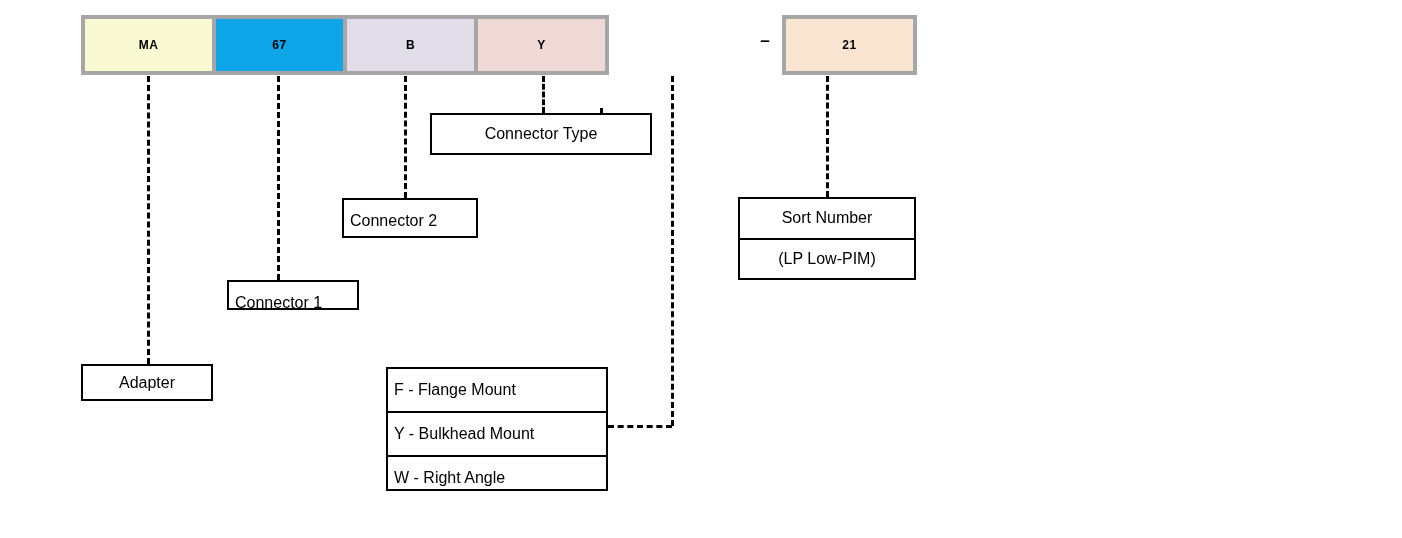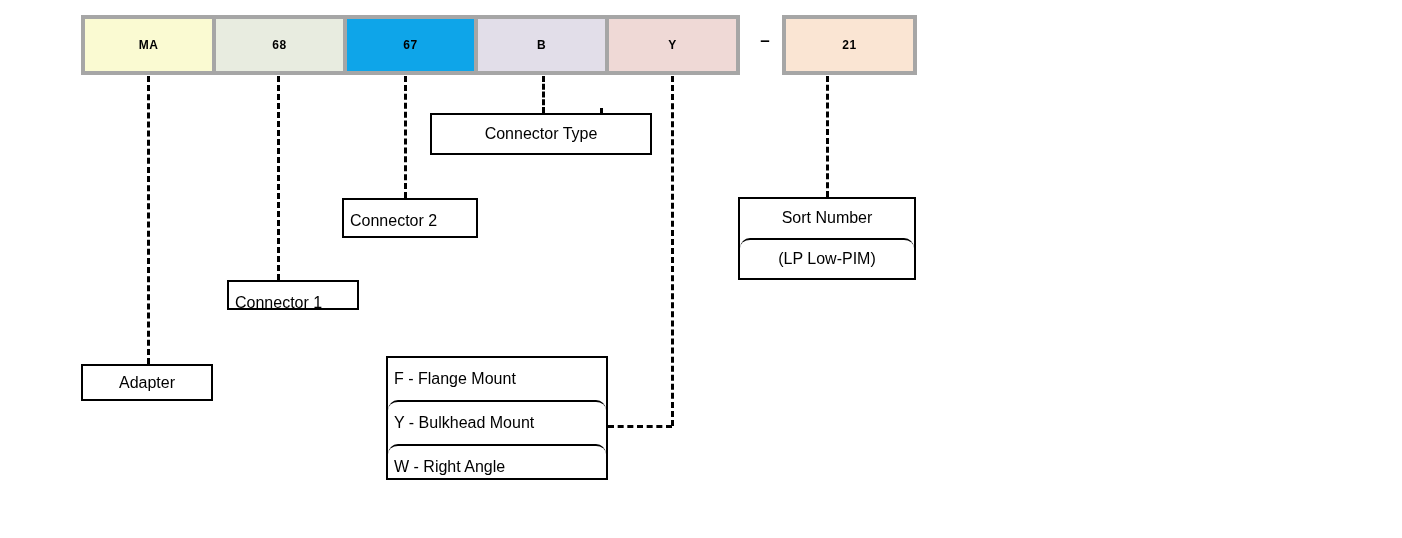--- a/index.html
+++ b/index.html
@@ -83,31 +83,30 @@
   }
   .callout .row {
     flex: 1 1 auto;
     display: flex;
     align-items: center;
     box-sizing: border-box;
     white-space: nowrap;
   }
   .callout .row + .row {
     border-top: 2px solid #000000;
-    border-radius: 10px;
   }
   .row.center { justify-content: center; padding: 0 24px; }
   .row.left   { justify-content: flex-start; padding: 12px 6px; }
 
   
   #box-connector-type { left: 430px; top: 113px; width: 222px;  height: 42px; }
   #box-connector-2    { left: 342px; top: 198px; width: 136px;  height: 40px; }
   #box-connector-1    { left: 211px; top: 280px; width: 132px;  height: 30px; margin-left: 16px; }
   #box-adapter        { left: 81px;  top: 364px; width: 132px;  height: 37px; }
-  #box-mount          { left: 386px; top: 356px; width: 222px;  height: 124px; }
+  #box-mount          { left: 386px; top: 367px; width: 222px;  height: 124px; }
   #box-sort-number    { left: 738px; top: 197px; width: 178px;  height: 83px; }
 
   
   .vline {
     position: absolute;
     width: 0;
     border-left: 3px dashed #000000;
   }
   .hline {
     position: absolute;
@@ -132,23 +131,20 @@
   #tick-b-stub { left: 600px; top: 108px; }
 </style>
 </head>
 <body>
 
 <div id="diagram">
 
   <div class="pn-bar">
     <div class="pn-cell" id="cell-ma" style="background: rgb(250, 250, 210);">
       <span>MA</span>
-    </div>
-    <div class="pn-cell" id="cell-68" style="background: rgb(232, 236, 224);">
-      <span>68</span>
     </div>
     <div class="pn-cell" id="cell-67" style="background: #0ea5e9;">
       <span>67</span>
     </div>
     <div class="pn-cell" id="cell-b" style="background: rgb(226, 222, 233);">
       <span>B</span>
     </div>
     <div class="pn-cell" id="cell-y" style="background: rgb(239, 217, 214);">
       <span>Y</span>
     </div>

